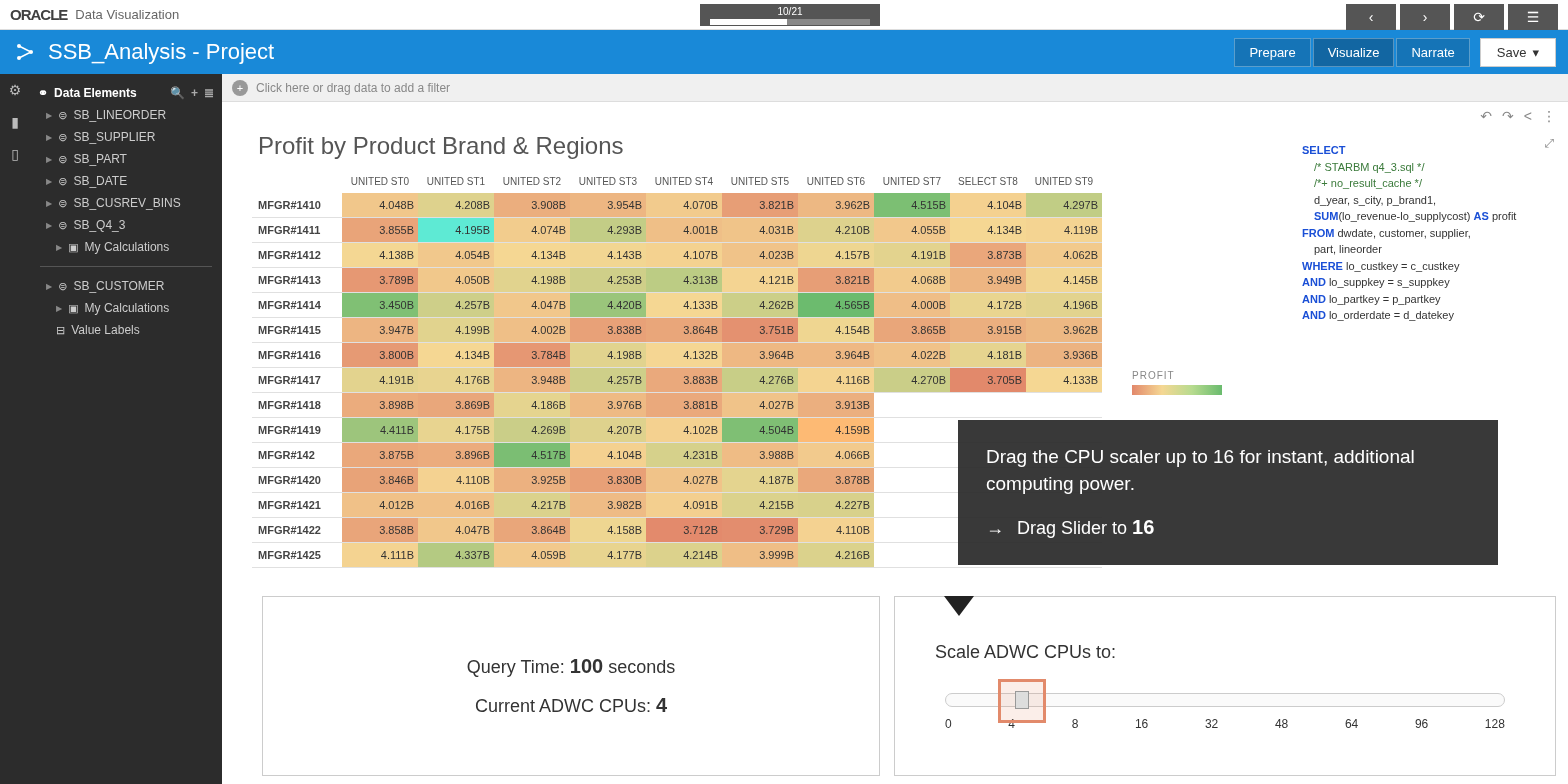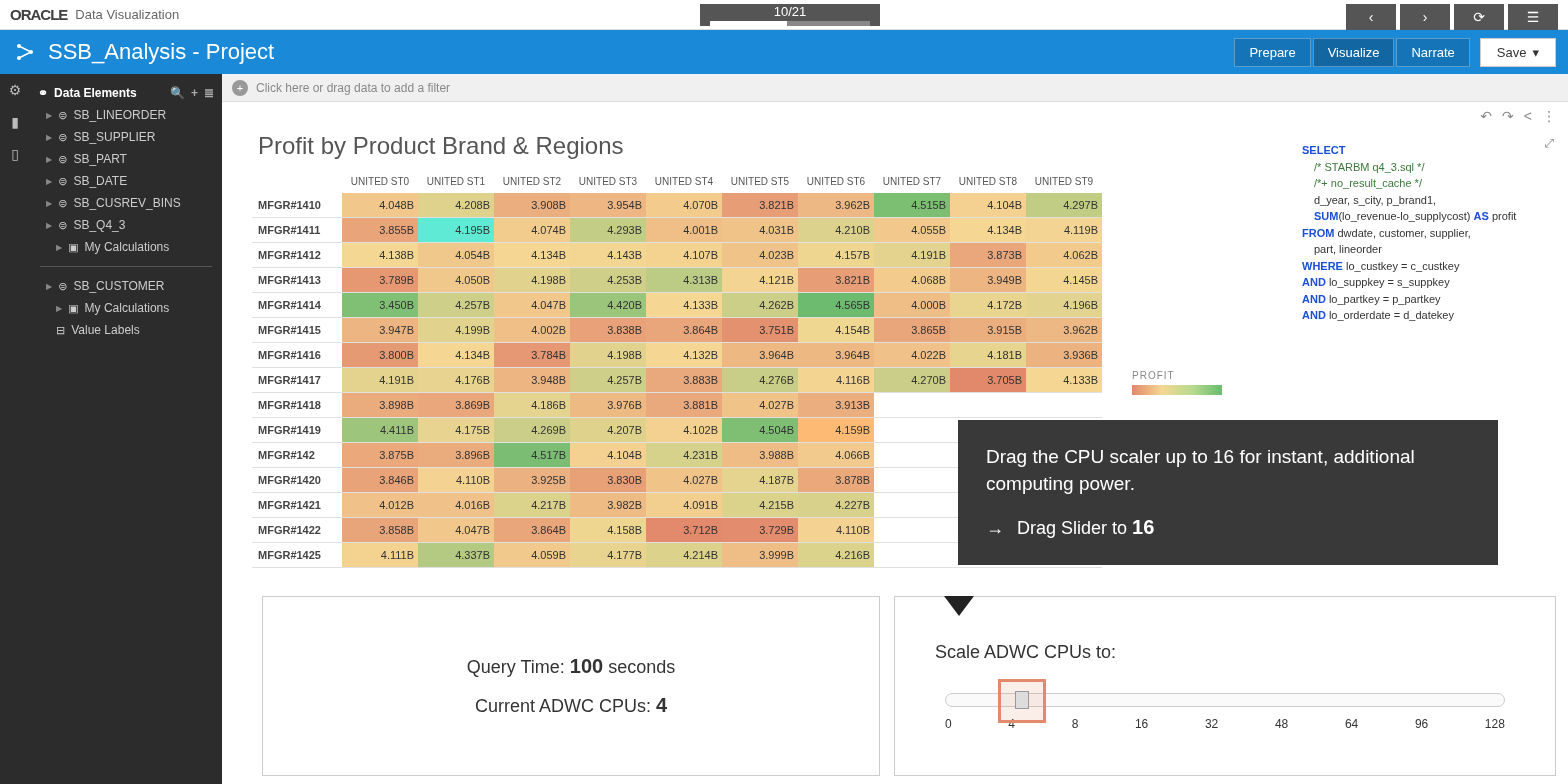--- a/index.html
+++ b/index.html
@@ -2,21 +2,21 @@
 <html><head>
 <meta charset="utf-8">
 <style>
 * { margin:0; padding:0; box-sizing:border-box; font-family:Arial,Helvetica,sans-serif; }
 body { width:1568px; height:784px; background:#fff; overflow:hidden; position:relative; }
 .top-bar { height:30px; background:#fff; display:flex; align-items:center; padding:0 10px; border-bottom:1px solid #ddd; }
 .oracle-logo { font-size:15px; font-weight:bold; letter-spacing:-1px; color:#404040; font-family:Arial; text-transform:uppercase; }
 .oracle-logo::after { content:''; }
 .app-name { margin-left:8px; color:#666; font-size:13px; }
 .progress-box { position:absolute; left:700px; top:4px; width:180px; height:22px; background:#555; display:flex; flex-direction:column; align-items:center; justify-content:center; }
-.progress-label { color:#fff; font-size:13px; }
+.progress-label { color:#fff; font-size:10px; }
 .progress-bar { width:160px; height:6px; background:#888; margin-top:2px; position:relative; }
 .progress-fill { height:100%; background:#fff; width:48%; }
 .top-nav-btns { position:absolute; right:10px; top:4px; display:flex; gap:4px; }
 .nav-btn { width:50px; height:26px; background:#555; color:#fff; display:flex; align-items:center; justify-content:center; cursor:pointer; font-size:14px; }
 .blue-header { height:44px; background:#1989d8; display:flex; align-items:center; padding:0 12px; color:#fff; }
 .project-icon { width:26px; height:26px; display:flex; align-items:center; justify-content:center; margin-right:10px; }
 .project-icon svg { fill:#fff; }
 .project-title { font-size:22px; font-weight:300; flex:1; }
 .mode-btns { display:flex; gap:2px; }
 .mode-btn { padding:6px 14px; background:rgba(0,0,0,0.15); color:#fff; font-size:13px; cursor:pointer; border:1px solid rgba(255,255,255,0.3); }
@@ -204,21 +204,21 @@
                 <tr>
                   <th></th>
                   <th>UNITED ST0</th>
                   <th>UNITED ST1</th>
                   <th>UNITED ST2</th>
                   <th>UNITED ST3</th>
                   <th>UNITED ST4</th>
                   <th>UNITED ST5</th>
                   <th>UNITED ST6</th>
                   <th>UNITED ST7</th>
-                  <th>UNITED ST8</th>
+                  <th>SELECT ST8</th>
                   <th>UNITED ST9</th>
                 </tr>
                 <tr>
                   <td class="rowlbl">MFGR#1410</td>
                   <td style="background:rgb(241,199,139)">4.048B</td>
                   <td style="background:rgb(222,210,141)">4.208B</td>
                   <td style="background:rgb(235,174,126)">3.908B</td>
                   <td style="background:rgb(237,182,130)">3.954B</td>
                   <td style="background:rgb(242,203,141)">4.070B</td>
                   <td style="background:rgb(231,158,118)">3.821B</td>

